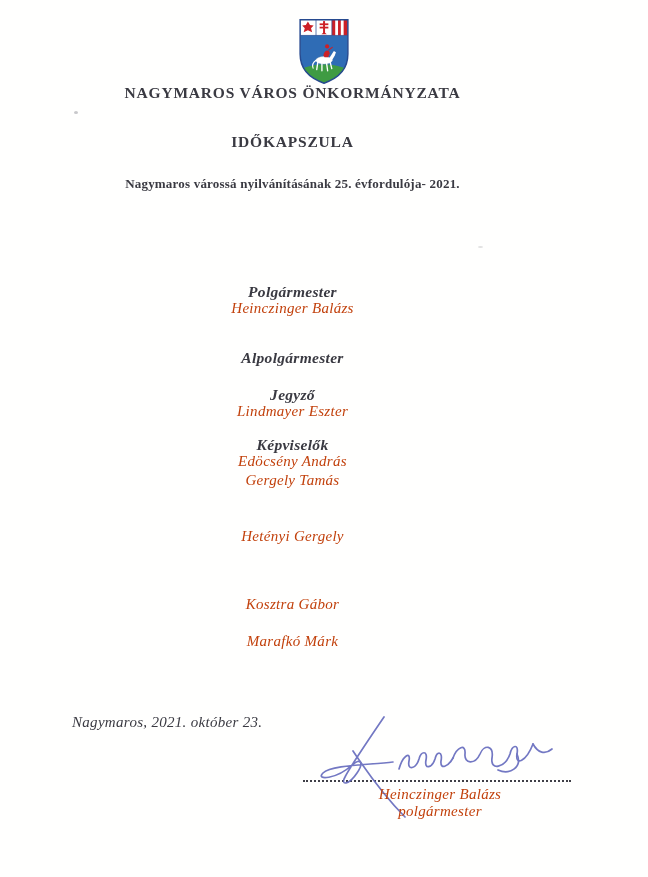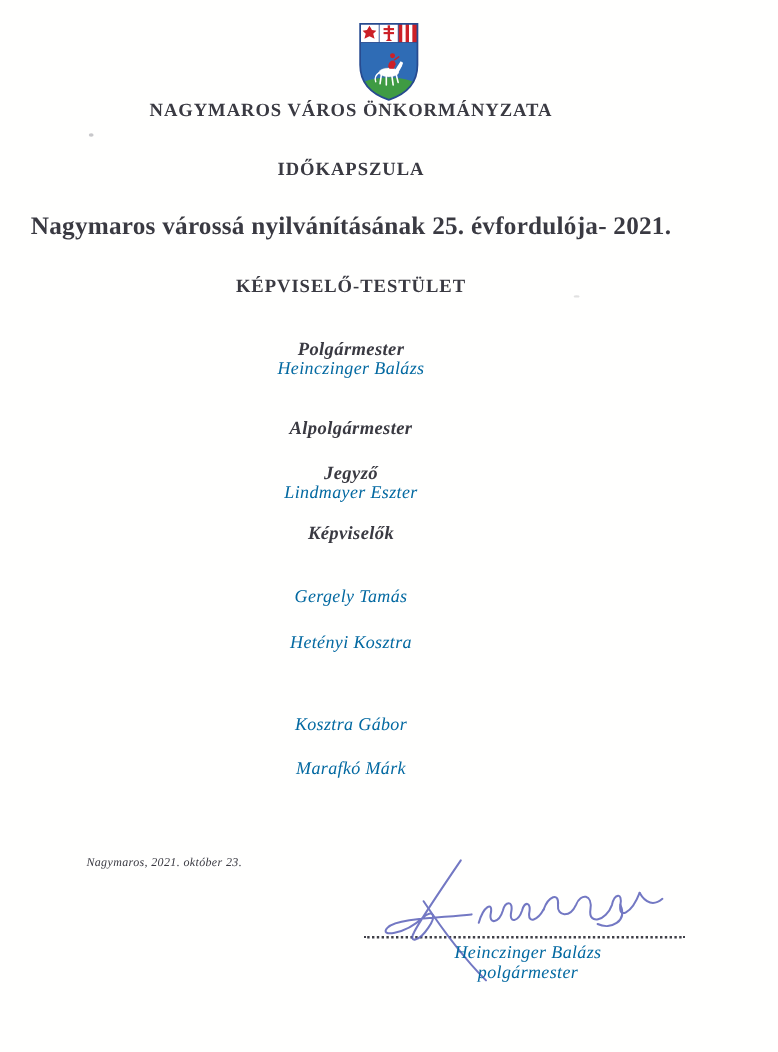--- a/index.html
+++ b/index.html
@@ -3,24 +3,24 @@
 <meta charset="utf-8">
 <style>
   html,body{margin:0;padding:0;background:#ffffff;}
   .page{
     position:relative;width:648px;height:877px;background:#fffffe;
     font-family:"Liberation Serif","DejaVu Serif",serif;color:#3a3a42;
     overflow:hidden;
   }
   .center-line{position:absolute;left:0;width:585px;text-align:center;white-space:nowrap;}
   .heading{font-weight:bold;font-size:15.5px;letter-spacing:0.8px;}
-  .subtitle{font-weight:bold;font-size:21px;letter-spacing:0.2px;}
+  .subtitle{font-weight:bold;font-size:13px;letter-spacing:0.2px;}
   .role{font-weight:bold;font-style:italic;font-size:15.5px;letter-spacing:0.3px;}
-  .person{font-style:italic;font-size:15px;letter-spacing:0.3px;color:#0369a1;}
-  .dateline{position:absolute;left:72px;top:714px;font-style:italic;font-size:10px;letter-spacing:0.3px;}
+  .person{font-style:italic;font-size:15px;letter-spacing:0.3px;color:#c2410c;}
+  .dateline{position:absolute;left:72px;top:714px;font-style:italic;font-size:15px;letter-spacing:0.3px;}
   .dotted-line{position:absolute;left:303px;top:766px;width:268px;height:14px;border-bottom:2px dotted #3f3f47;}
   .sig-svg{position:absolute;left:295px;top:713px;pointer-events:none;}
   .signer-block{position:absolute;left:330px;top:786px;width:220px;text-align:center;}
   .signer-block .person{display:block;line-height:17px;}
   .crest{position:absolute;left:297px;top:16px;}
   .speck{position:absolute;background:#9a9aa0;border-radius:50%;opacity:.55;}
   .speck.s1{left:74px;top:111px;width:4px;height:3px;}
   .speck.s2{left:478px;top:246px;width:5px;height:2px;opacity:.3;}
 </style>
 </head>
@@ -68,33 +68,33 @@
 
   <div class="center-line heading" style="top:84px">NAGYMAROS VÁROS ÖNKORMÁNYZATA</div>
 
   <div class="speck s1"></div>
   <div class="speck s2"></div>
 
   <div class="center-line heading" style="top:133px">IDŐKAPSZULA</div>
 
   <div class="center-line subtitle" style="top:176px">Nagymaros várossá nyilvánításának 25. évfordulója- 2021.</div>
 
-  <div class="center-line heading" style="top:230px">KÉPVISELŐ-TESTÜLET</div>
 
   <div class="center-line role" style="top:283px">Polgármester</div>
   <div class="center-line person" style="top:300px">Heinczinger Balázs</div>
 
   <div class="center-line role" style="top:349px">Alpolgármester</div>
 
   <div class="center-line role" style="top:386px">Jegyző</div>
   <div class="center-line role" style="top:436px">Képviselők</div>
 
   <div class="center-line person" style="top:403px">Lindmayer Eszter</div>
-  <div class="center-line person" style="top:490px">Gergely Tamás</div>
-  <div class="center-line person" style="top:528px">Hetényi Kosztra</div>
+  <div class="center-line person" style="top:453px">Edöcsény András</div>
+  <div class="center-line person" style="top:472px">Gergely Tamás</div>
+  <div class="center-line person" style="top:528px">Hetényi Gergely</div>
   <div class="center-line person" style="top:633px">Marafkó Márk</div>
   <div class="center-line person" style="top:596px">Kosztra Gábor</div>
 
   <div class="dateline">Nagymaros, 2021. október 23.</div>
 
   <div class="dotted-line"></div>
 
   <svg class="sig-svg" width="290" height="108" viewBox="0 0 290 108">
     <g fill="none" stroke-width="1.7" stroke-linecap="round" opacity="0.88" stroke="#6066bb">
       <path d="M89,4 C74,26 55,54 50,64 C45,73 54,72 62,60 C69,50 66,44 57,52 C42,66 20,68 28,60 C36,52 72,52 98,49"></path>

